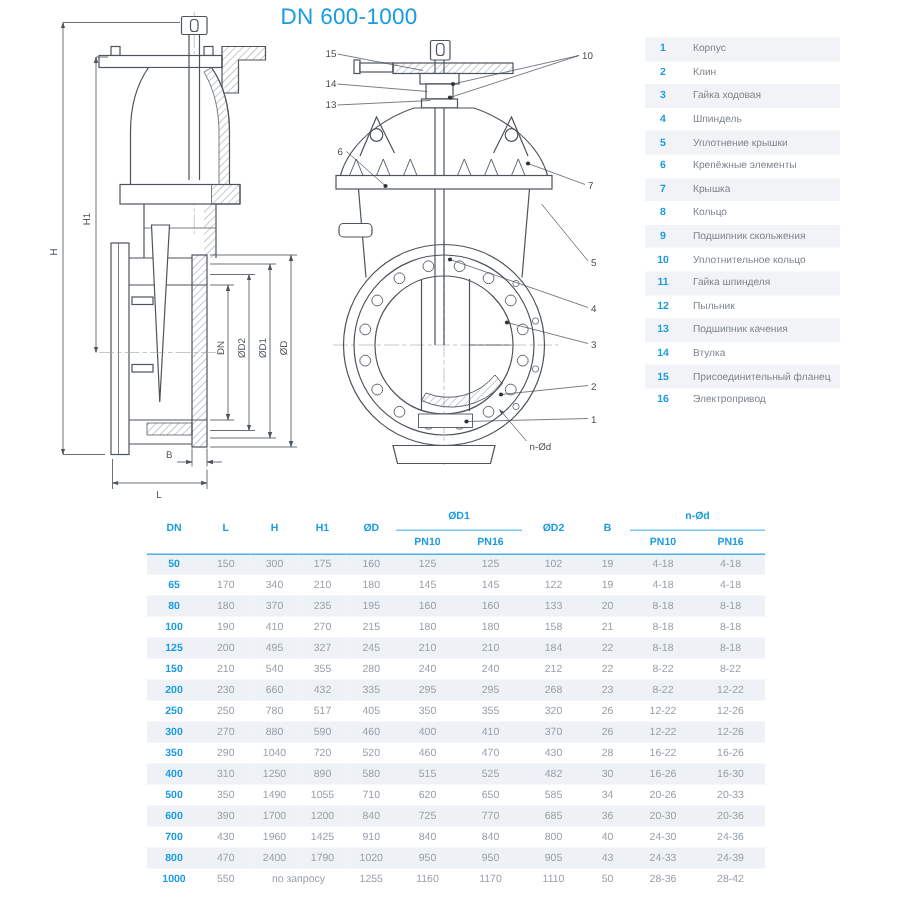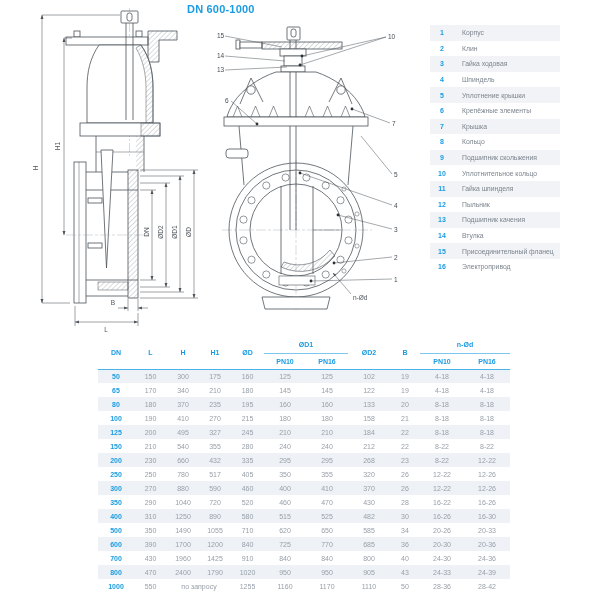--- a/index.html
+++ b/index.html
@@ -1,18 +1,18 @@
 <!DOCTYPE html>
 <html><head>
 <meta charset="utf-8">
 <style>
   *{margin:0;padding:0;box-sizing:border-box}
   html,body{width:600px;height:600px}
   body{position:relative;background:#ffffff;font-family:"Liberation Sans",sans-serif;overflow:hidden}
-  .title{position:absolute;left:187px;top:3px;font-size:11px;font-weight:bold;color:#1b9ce2;letter-spacing:.2px}
+  .title{position:absolute;left:187px;top:3px;font-size:15px;font-weight:normal;color:#1b9ce2;letter-spacing:.2px}
   svg.drawing{position:absolute;left:0;top:0}
   .dim{font:6.5px "Liberation Sans",sans-serif;fill:#4d545b}
   .co{font:6.5px "Liberation Sans",sans-serif;fill:#454c52}
   
   .legend{position:absolute;left:430px;top:25px;width:130px}
   .legend-row{display:flex;align-items:center;height:15.6px}
   .legend-row.shaded{background:#f1f3f6}
   .lnum{flex:0 0 24px;width:24px;text-align:center;font-size:7px;font-weight:bold;color:#1b9ce2}
   .ltxt{font-size:6.8px;color:#7d858e;padding-left:8px;white-space:nowrap}
   

